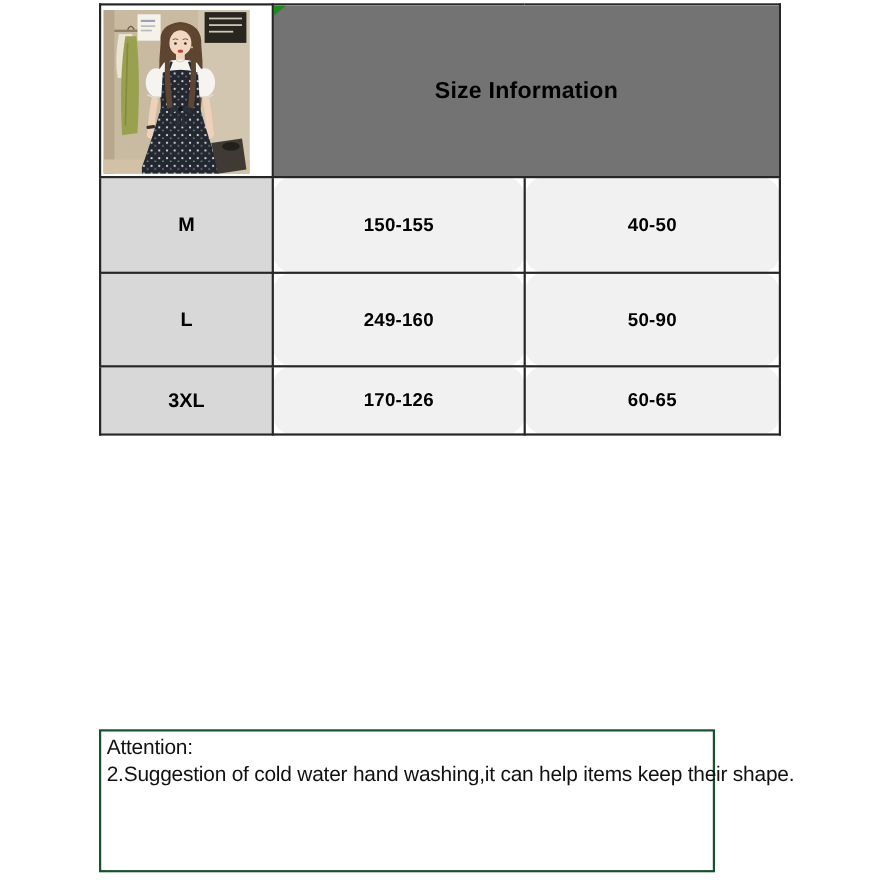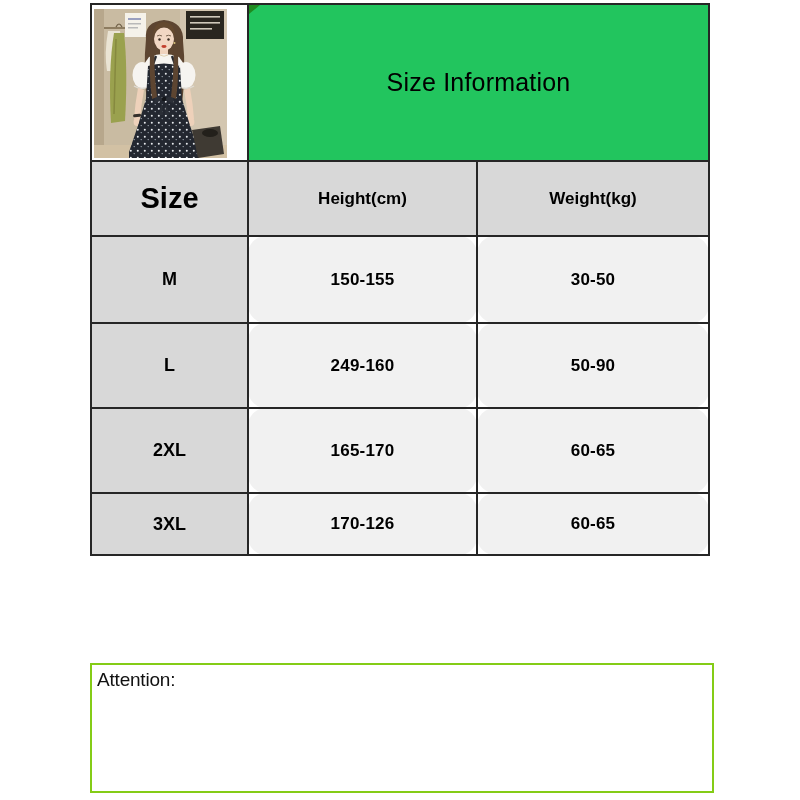--- a/index.html
+++ b/index.html
@@ -18,34 +18,34 @@
   }
   col.c-size{width:157px;}
   col.c-height{width:229px;}
   col.c-weight{width:232px;}
   tr.photo-row{height:157px;}
   tr.header-row{height:75px;}
   tr.data-row-a{height:87px;}
   tr.data-row{height:85px;}
   tr.data-row-b{height:62px;}
   td.photo-cell{background:#ffffff;vertical-align:top;text-align:left;}
-  td.title-cell{background:#22c55e;position:relative;font-size:25px;font-weight:normal;letter-spacing:.2px;}
+  td.title-cell{background:#737373;position:relative;font-size:21px;font-weight:bold;letter-spacing:.2px;}
   td.head-cell{background:#d8d8d8;font-size:17px;font-weight:bold;}
   td.head-cell.size-head{font-size:29px;}
   td.label-cell{background:#d8d8d8;font-size:18px;font-weight:bold;}
   td.value-cell{background:#f1f1f1;font-size:17px;font-weight:bold;letter-spacing:.2px;border-radius:18px;}
   .corner-marker{
     position:absolute;left:0;top:0;width:0;height:0;
     border-top:9px solid #1f8a1f;border-right:11px solid transparent;
   }
   .photo-frame{margin:2px 0 0 2px;width:133px;height:149px;display:block;}
   
   .attention-box{
-    position:absolute;left:90px;top:663px;width:624px;height:130px;
-    box-sizing:border-box;border:2px solid #84cc16;background:#ffffff;
+    position:absolute;left:90px;top:663px;width:560px;height:130px;
+    box-sizing:border-box;border:2px solid #14532d;background:#ffffff;
     padding:2px 0 0 5px;
   }
   .att-line{
     font-size:19px;line-height:25px;height:25px;white-space:nowrap;
     letter-spacing:-0.2px;color:#111;
   }
 </style>
 </head>
 <body>
 
@@ -134,46 +134,37 @@
             <ellipse cx="116" cy="124" rx="8" ry="4" fill="#23201b"></ellipse>
           </g>
         </svg>
       </td>
       <td class="title-cell" colspan="2">
         <span class="corner-marker"></span>
         <span>Size Information</span>
       </td>
     </tr>
 
-    <tr class="header-row">
-      <td class="head-cell size-head">Size</td>
-      <td class="head-cell">Height(cm)</td>
-      <td class="head-cell">Weight(kg)</td>
-    </tr>
 
     <tr class="data-row-a">
       <td class="label-cell">M</td>
       <td class="value-cell">150-155</td>
-      <td class="value-cell">30-50</td>
+      <td class="value-cell">40-50</td>
     </tr>
     <tr class="data-row">
       <td class="label-cell">L</td>
       <td class="value-cell">249-160</td>
       <td class="value-cell">50-90</td>
-    </tr>
-    <tr class="data-row">
-      <td class="label-cell">2XL</td>
-      <td class="value-cell">165-170</td>
-      <td class="value-cell">60-65</td>
     </tr>
     <tr class="data-row-b">
       <td class="label-cell">3XL</td>
       <td class="value-cell">170-126</td>
       <td class="value-cell">60-65</td>
     </tr>
   </tbody>
     </table>
 
   <div class="attention-box">
     <div class="att-line">Attention:</div>
+    <div class="att-line">2.Suggestion of cold water hand washing,it can help items keep their shape.</div>
   </div>
 
 </div>
 
 </body></html>

